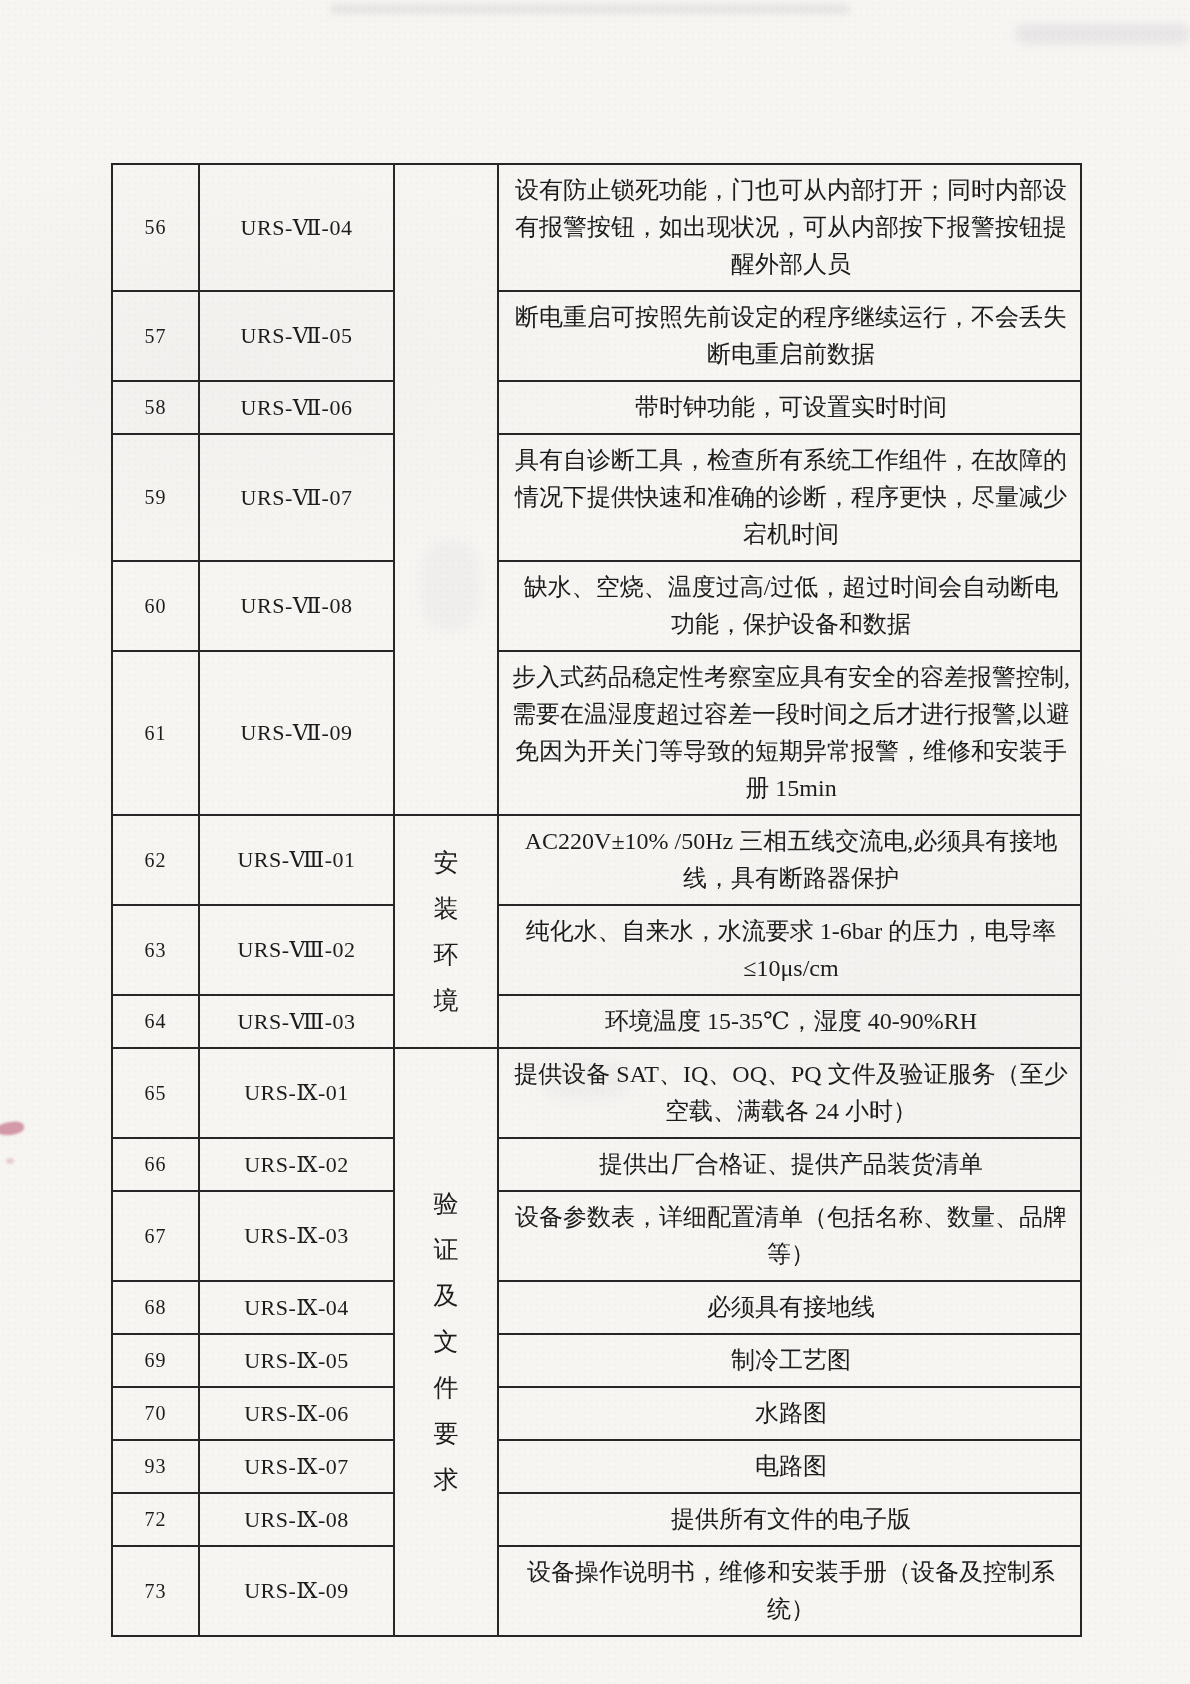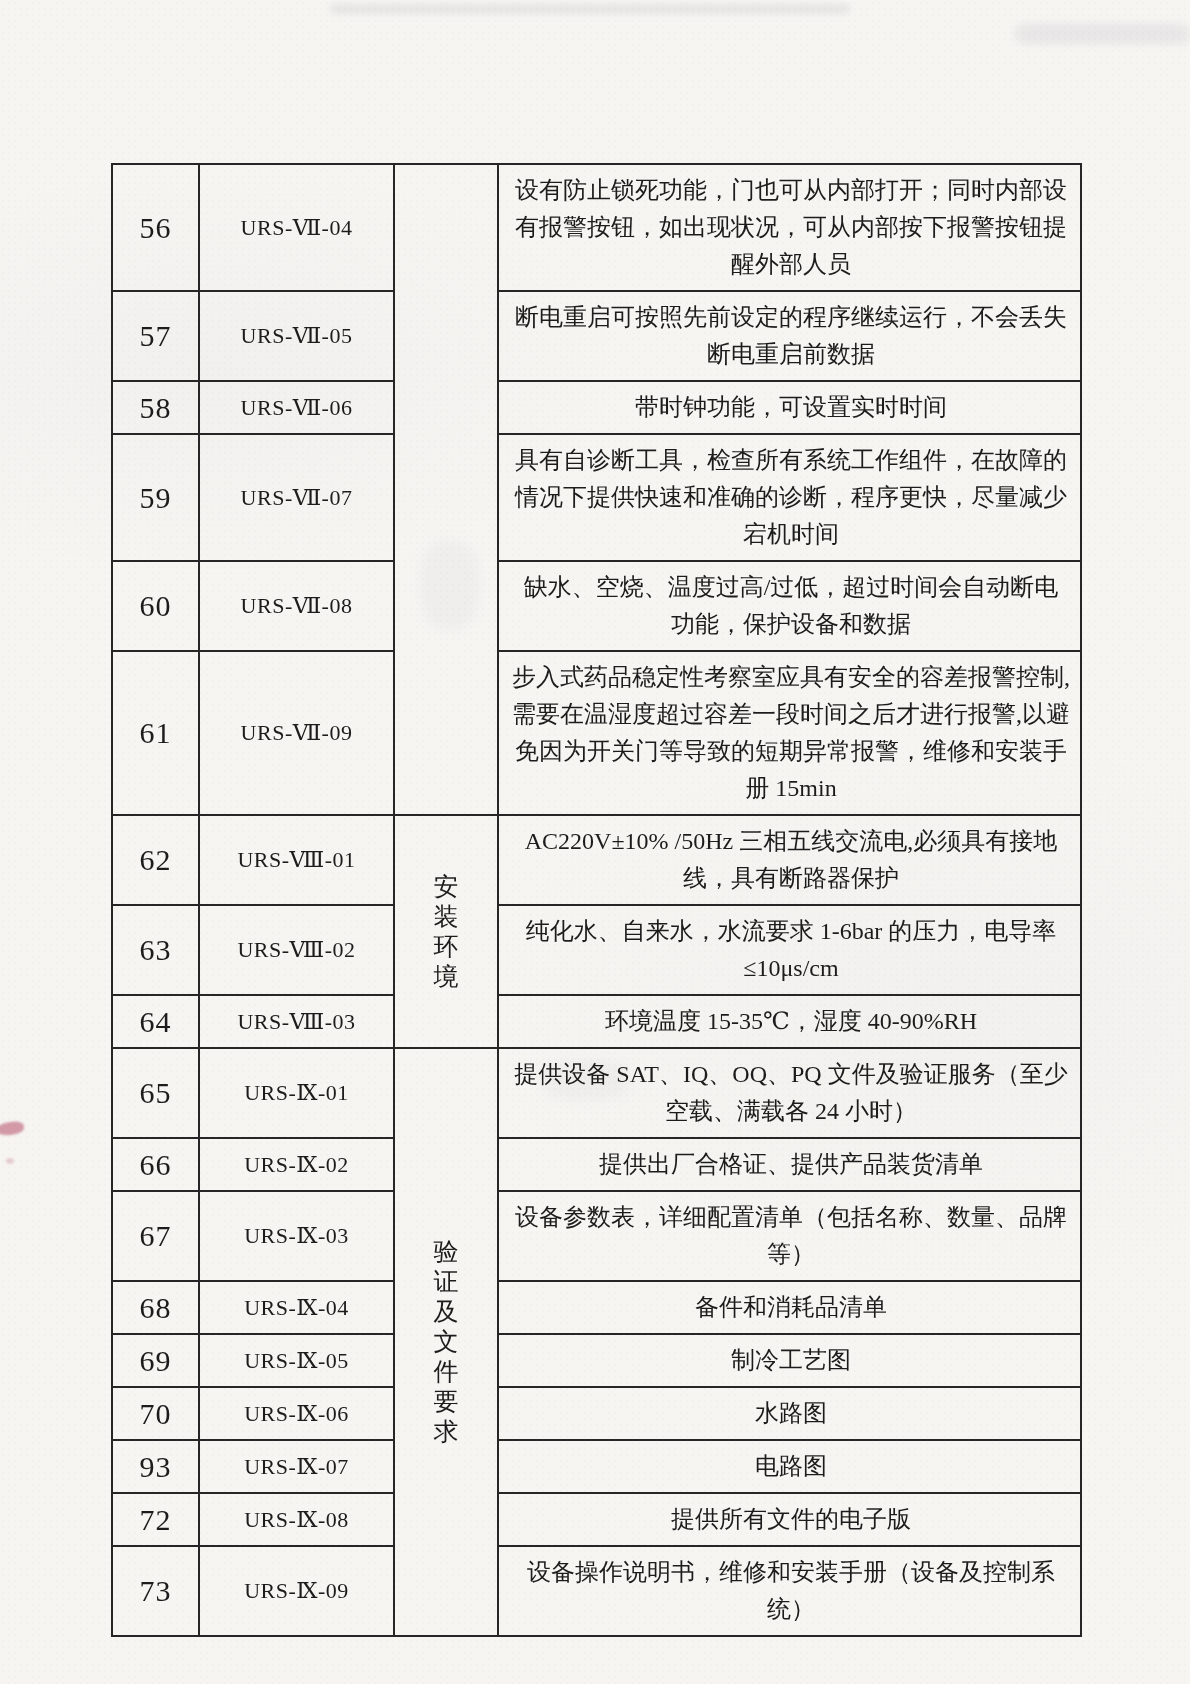--- a/index.html
+++ b/index.html
@@ -70,35 +70,35 @@
     border-collapse: collapse;
     table-layout: fixed;
   }
   .urs-table td {
     border: 2px solid #262626;
     vertical-align: middle;
     background: transparent;
   }
   .cell-num {
     text-align: center;
-    font-size: 30px;
+    font-size: 20px;
     letter-spacing: 1px;
     padding: 7px 2px;
   }
   .cell-code {
     text-align: center;
     font-size: 22px;
     letter-spacing: 0.5px;
     padding: 7px 2px;
     white-space: nowrap;
   }
   .cell-category {
     text-align: center;
     font-size: 25px;
-    line-height: 30px;
+    line-height: 46px;
     padding: 7px 28px;
   }
   .cell-desc {
     text-align: center;
     font-size: 24px;
     line-height: 37px;
     padding: 7px 10px 7px 13px;
   }
 </style>
 </head>
@@ -179,21 +179,21 @@
           <td class="cell-desc">提供出厂合格证、提供产品装货清单</td>
         </tr>
         <tr>
           <td class="cell-num">67</td>
           <td class="cell-code">URS-Ⅸ-03</td>
           <td class="cell-desc">设备参数表，详细配置清单（包括名称、数量、品牌等）</td>
         </tr>
         <tr>
           <td class="cell-num">68</td>
           <td class="cell-code">URS-Ⅸ-04</td>
-          <td class="cell-desc">备件和消耗品清单</td>
+          <td class="cell-desc">必须具有接地线</td>
         </tr>
         <tr>
           <td class="cell-num">69</td>
           <td class="cell-code">URS-Ⅸ-05</td>
           <td class="cell-desc">制冷工艺图</td>
         </tr>
         <tr>
           <td class="cell-num">70</td>
           <td class="cell-code">URS-Ⅸ-06</td>
           <td class="cell-desc">水路图</td>

